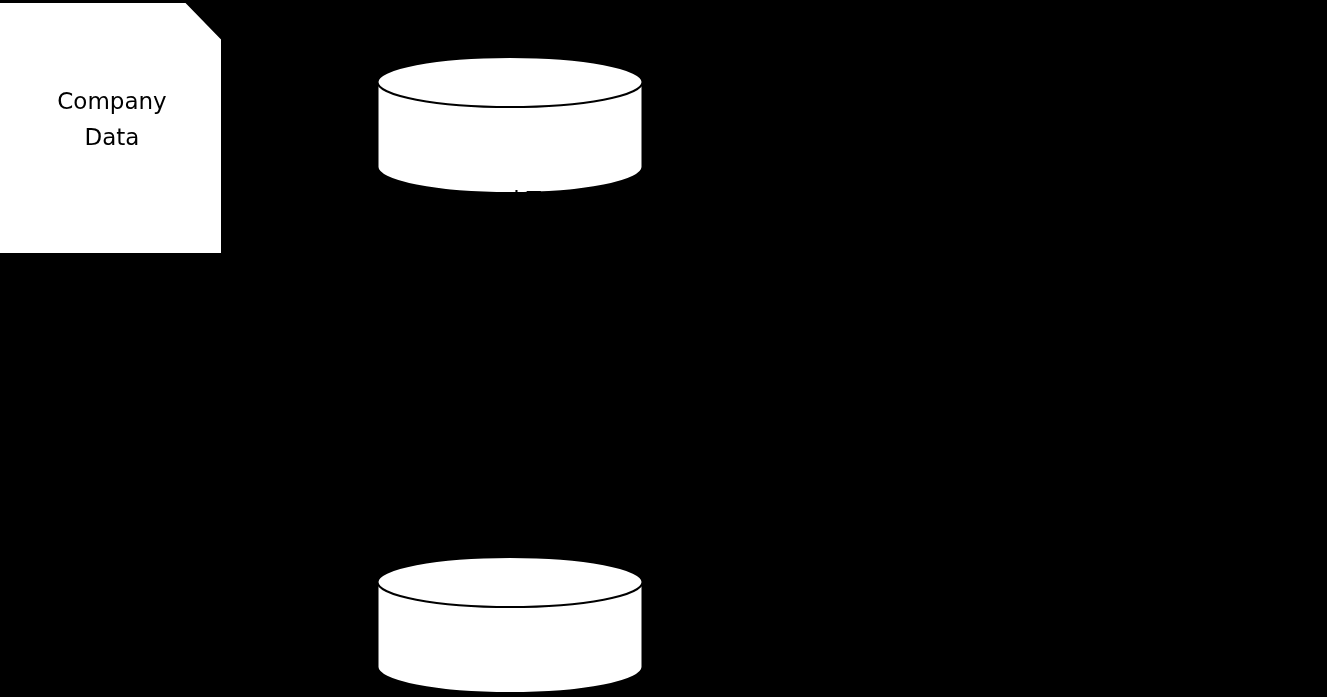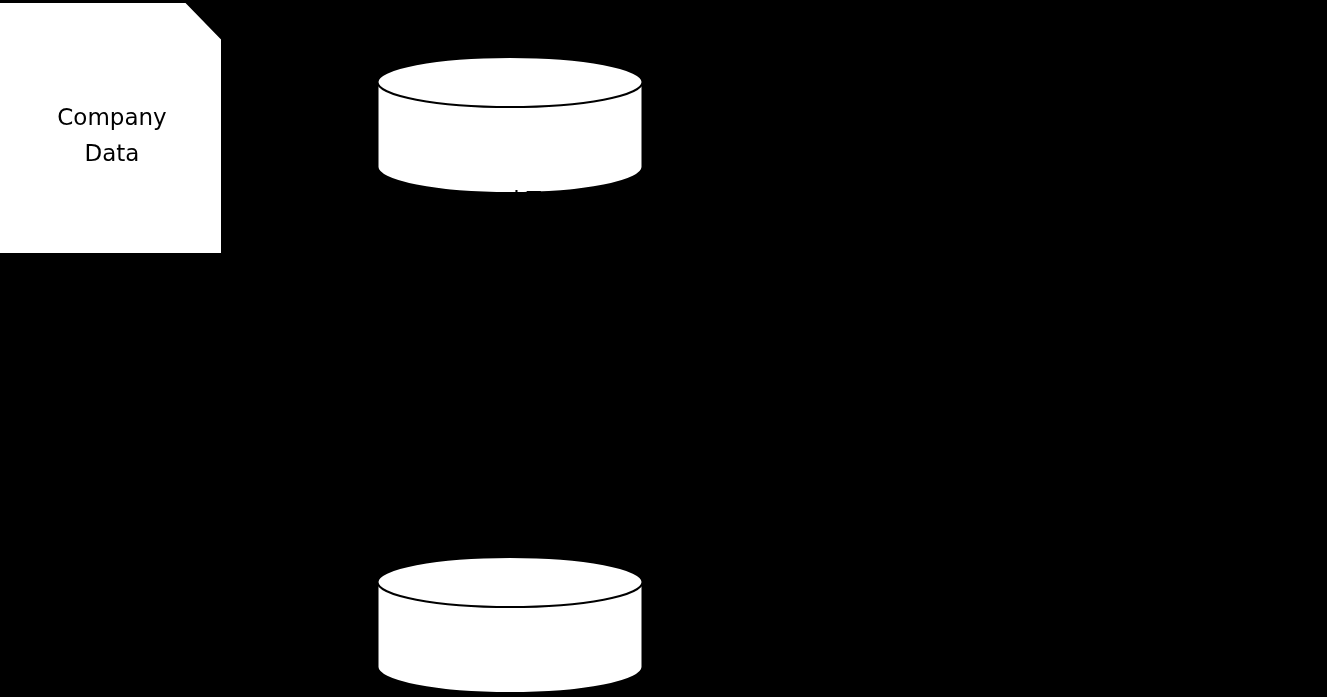--- a/index.html
+++ b/index.html
@@ -45,21 +45,21 @@
   }
 
   
   #node-company-data {
     left: 0px;
     top: 0px;
     width: 224px;
     height: 258px;
   }
   #node-company-data .node-label {
-    top: 100px;
+    top: 84px;
     font-size: 23px;
   }
 
   
   #node-ground-truth {
     left: 375px;
     top: 55px;
     width: 270px;
     height: 142px;
   }

